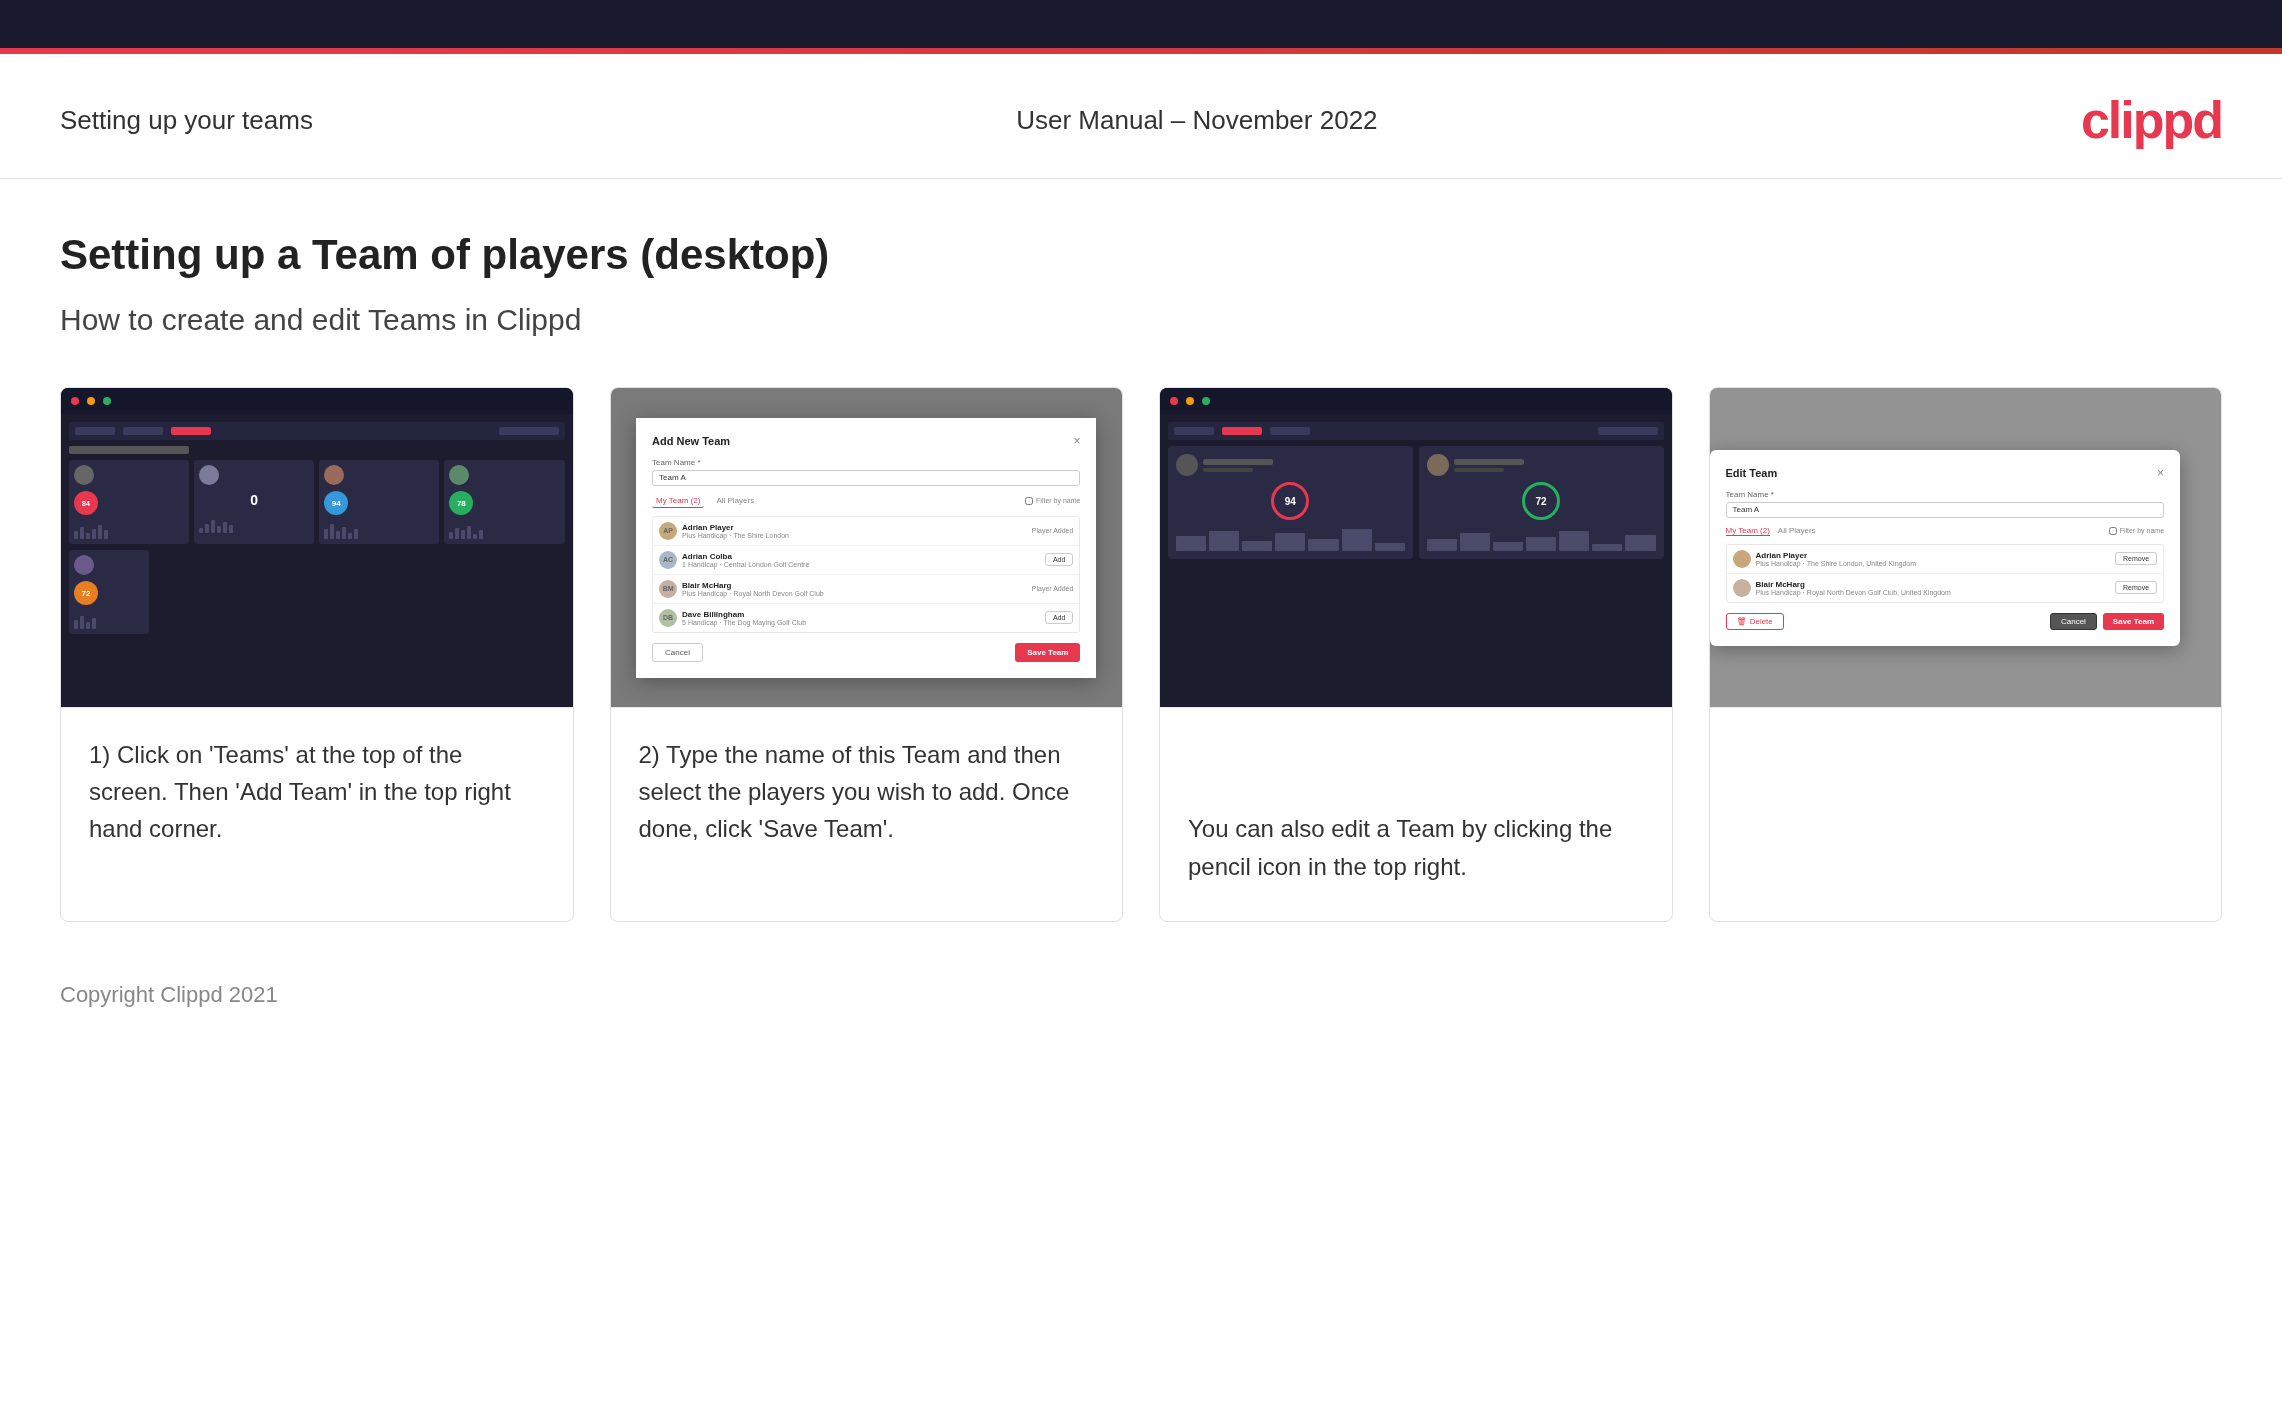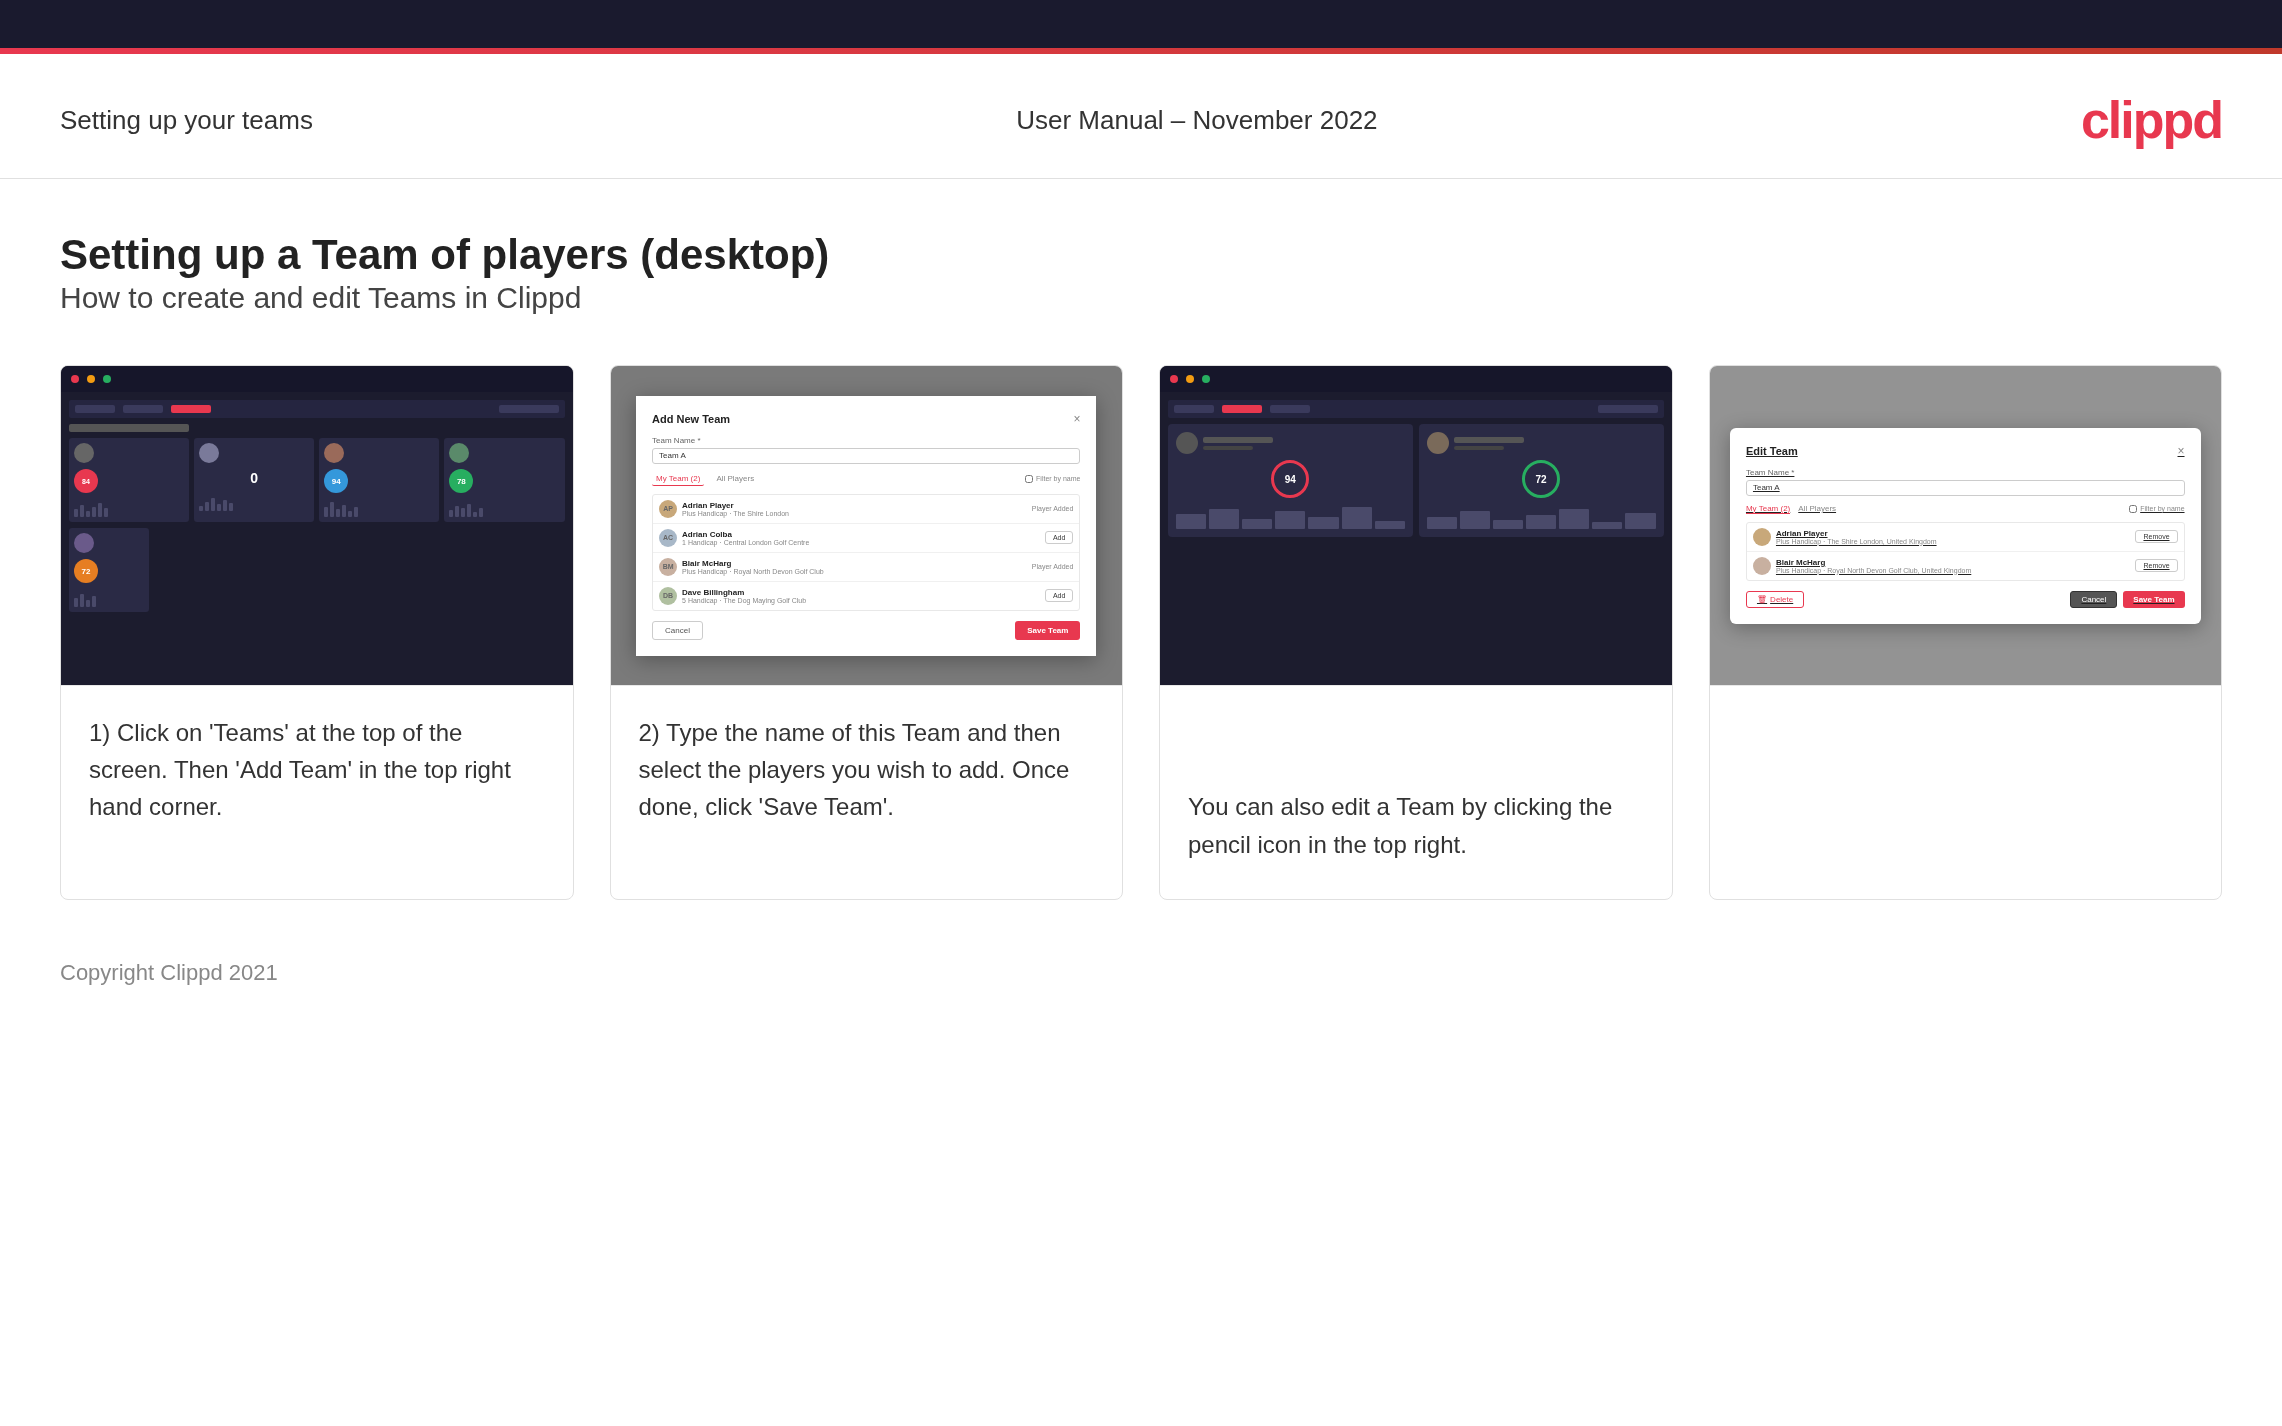--- a/index.html
+++ b/index.html
@@ -50,21 +50,21 @@
     }
 
     
     .main {
       padding: 52px 60px 40px 60px;
     }
     .page-title {
       font-size: 42px;
       font-weight: 800;
       color: #222;
-      margin-bottom: 2px;
+      margin-bottom: 24px;
     }
     .page-subtitle {
       font-size: 30px;
       color: #444;
       font-weight: 400;
       margin-bottom: 50px;
     }
 
     
     .cards-grid {
@@ -445,22 +445,21 @@
       border-radius: 1px;
     }
 
     
     .ss4 {
       background: rgba(0,0,0,0.4);
       width: 100%;
       height: 100%;
       display: flex;
       align-items: center;
-      justify-content: center;
-      text-decoration: underline;
+      justify-content: flex-start;
     }
     .ss4-dialog {
       background: #fff;
       border-radius: 6px;
       width: 92%;
       padding: 16px;
       box-shadow: 0 4px 20px rgba(0,0,0,0.3);
     }
     .ss4-dialog-header {
       display: flex;

